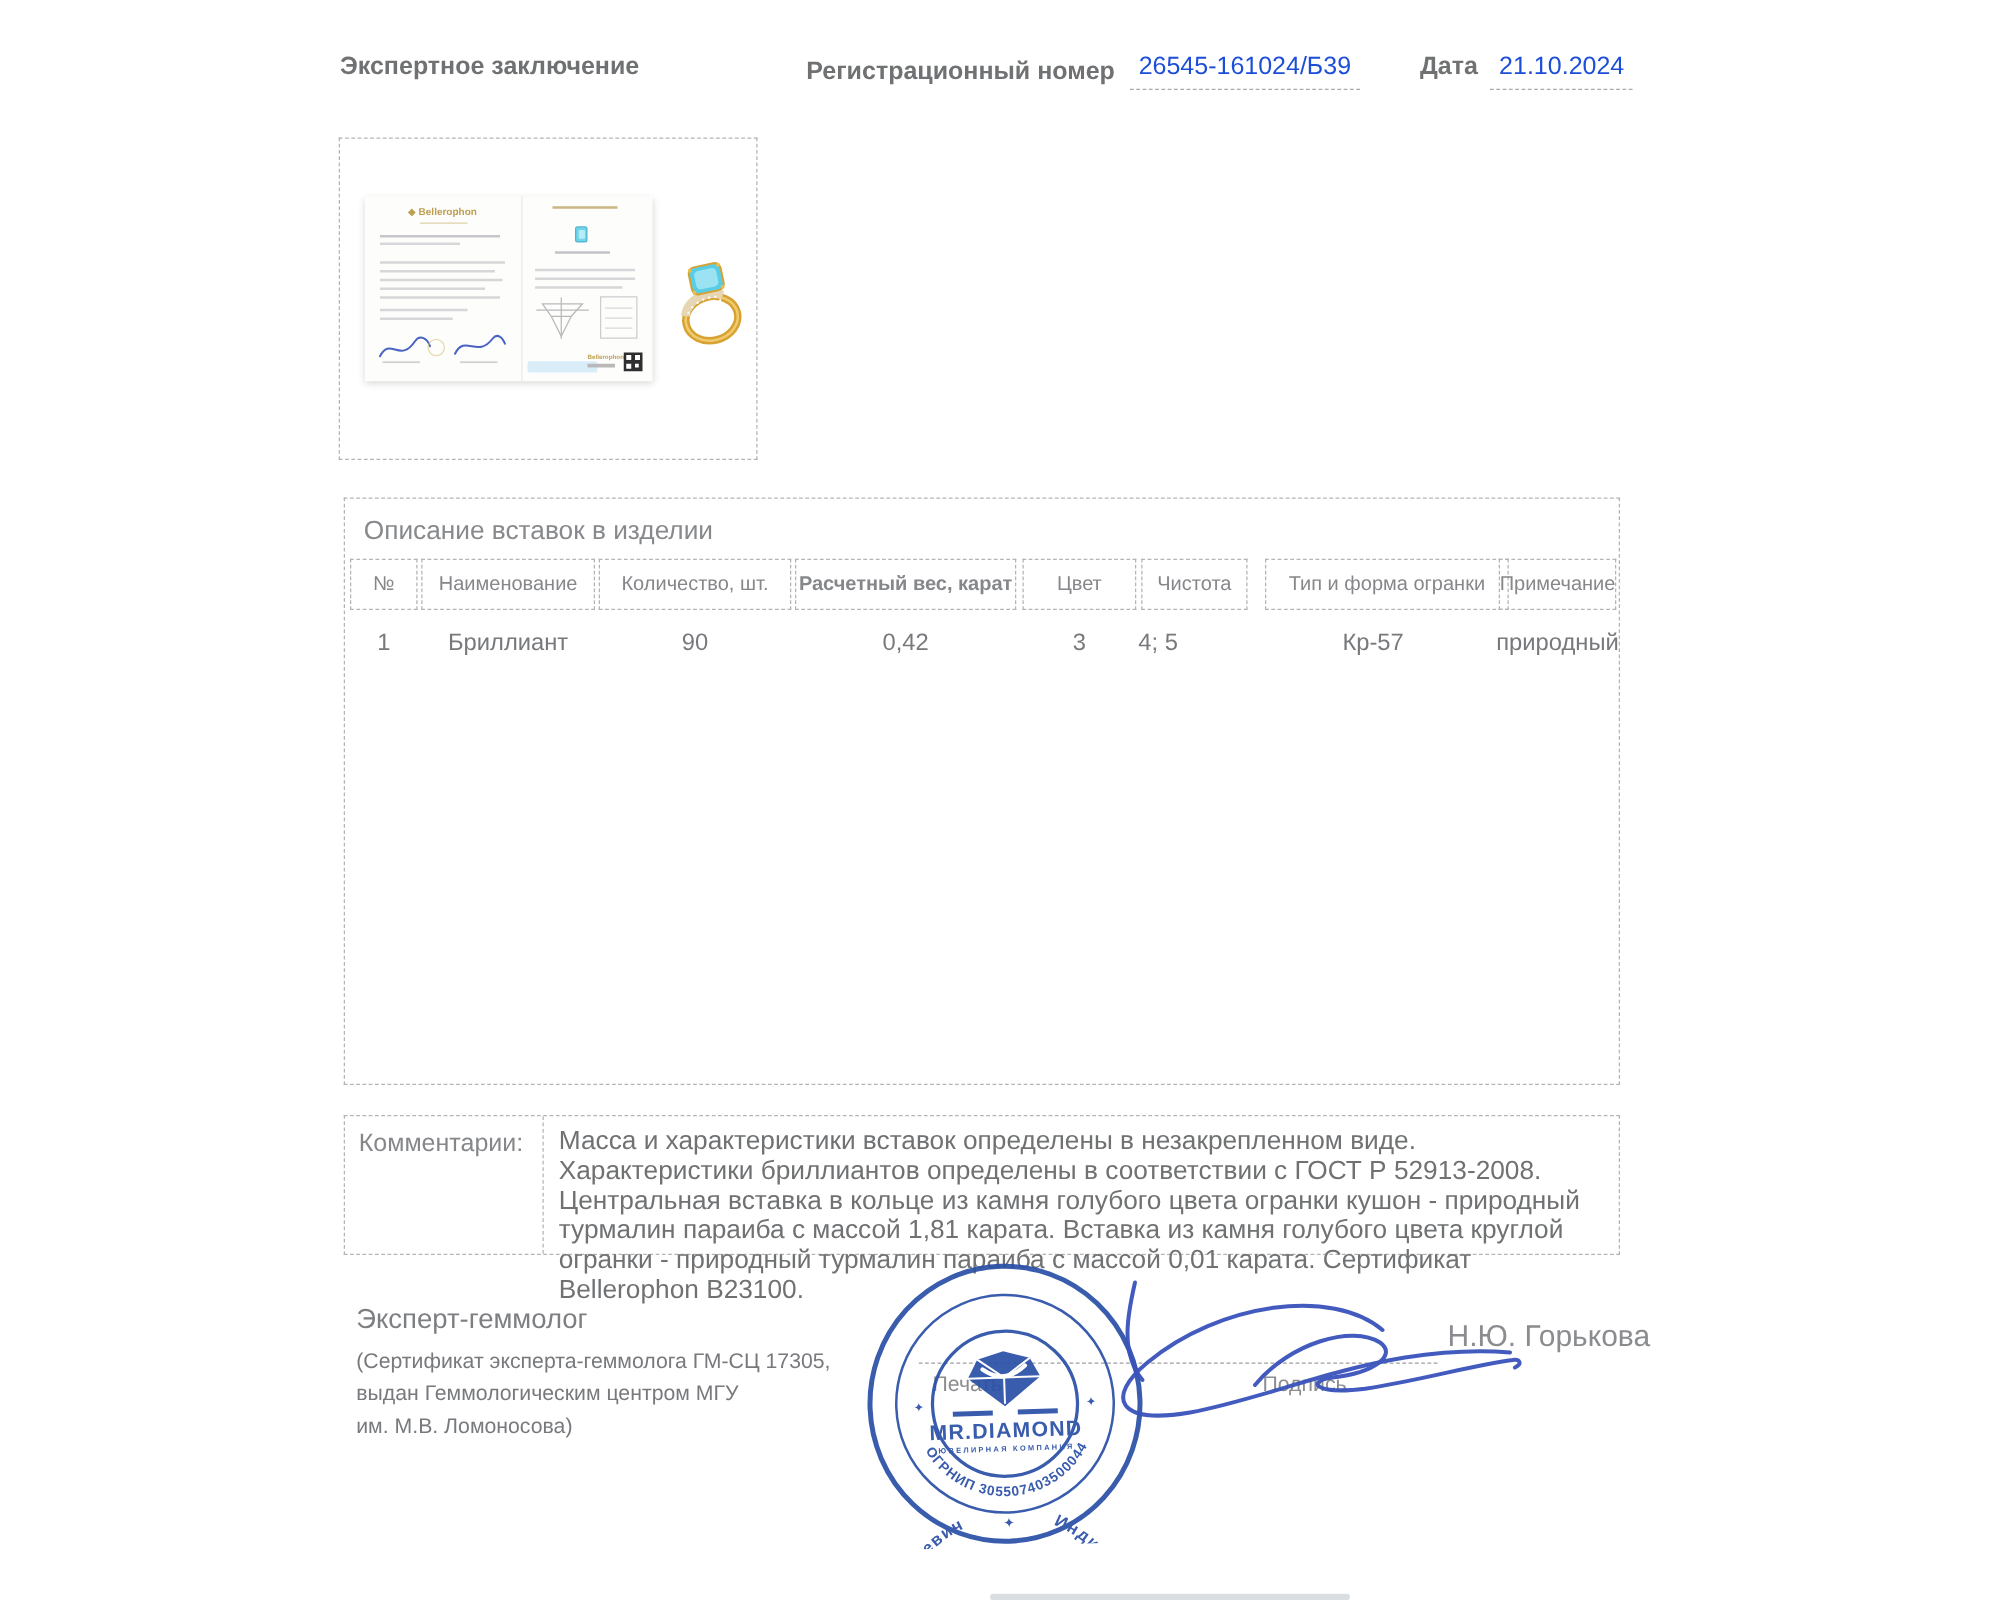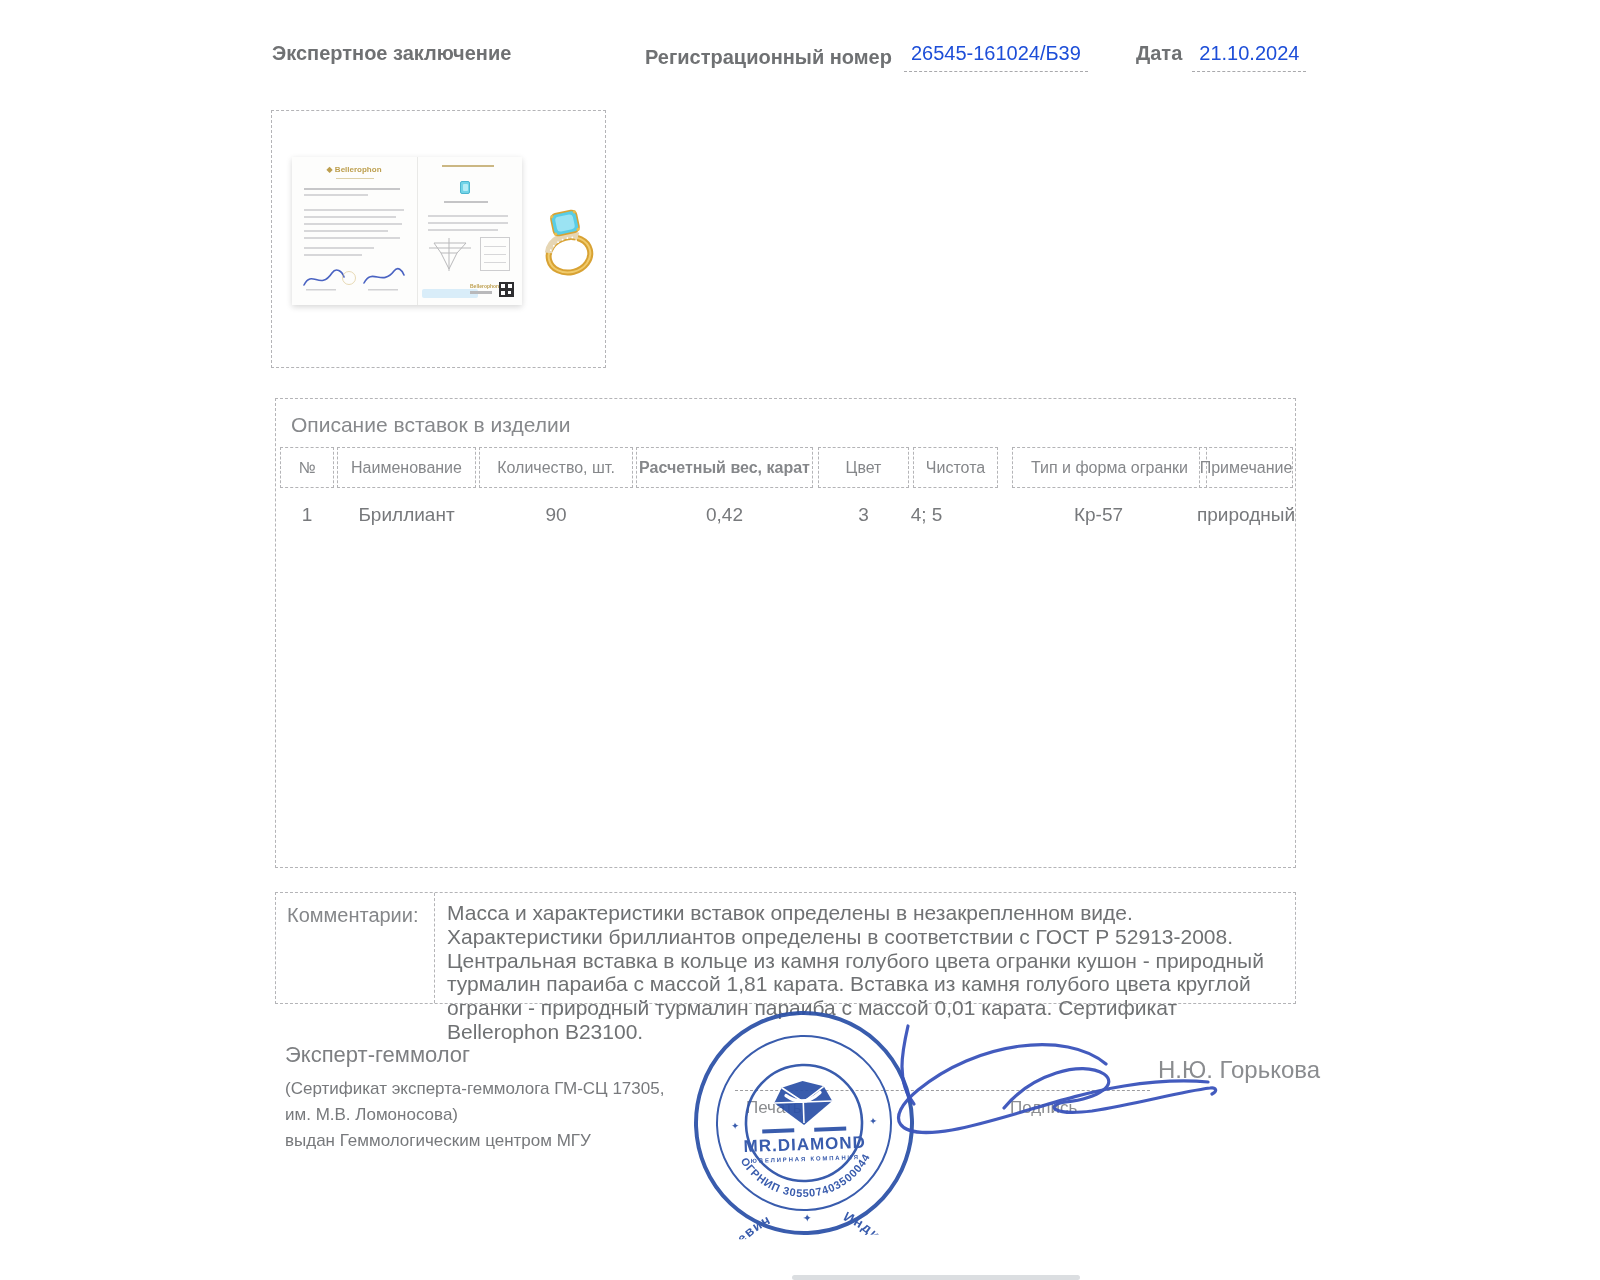--- a/index.html
+++ b/index.html
@@ -158,22 +158,22 @@
 
   <div class="dashbox" style="left:275px;top:892px;width:1021px;height:112px;">
     <div class="vline" style="left:158px;top:0;height:110px;"></div>
     <div class="abs cmt-label" style="left:11px;top:11px;">Комментарии:</div>
     <div class="abs cmt-text" style="left:171px;top:8px;width:845px;">Масса и характеристики вставок определены в незакрепленном виде. Характеристики бриллиантов определены в соответствии с ГОСТ Р 52913-2008. Центральная вставка в кольце из камня голубого цвета огранки кушон - природный турмалин параиба с массой 1,81 карата. Вставка из камня голубого цвета круглой огранки - природный турмалин параиба с массой 0,01 карата. Сертификат Bellerophon B23100.</div>
   </div>
 
   <div class="abs ft-title" style="left:285px;top:1042px;">Эксперт-геммолог</div>
   <div class="abs" style="left:285px;top:1076px;">
     <div class="ft-line">(Сертификат эксперта-геммолога ГМ-СЦ 17305,</div>
+    <div class="ft-line">выдан Геммологическим центром МГУ</div>
     <div class="ft-line">им. М.В. Ломоносова)</div>
-    <div class="ft-line">выдан Геммологическим центром МГУ</div>
   </div>
 
   <div class="abs" style="left:735px;top:1090px;width:415px;border-top:1px dashed #9d9da0;"></div>
   <div class="abs sig-caption" style="left:746px;top:1098px;">Печать</div>
   <div class="abs sig-caption" style="left:1010px;top:1098px;">Подпись</div>
   <div class="abs expert-name" style="left:1158px;top:1056px;">Н.Ю. Горькова</div>
 
   <svg class="abs" style="left:692px;top:1009px;opacity:.93;transform:rotate(-2deg);" width="224" height="228" viewBox="0 0 224 228">
     <g fill="none" stroke="#2b50a7">
       <ellipse cx="112" cy="114" rx="108" ry="110" stroke-width="4"></ellipse>

